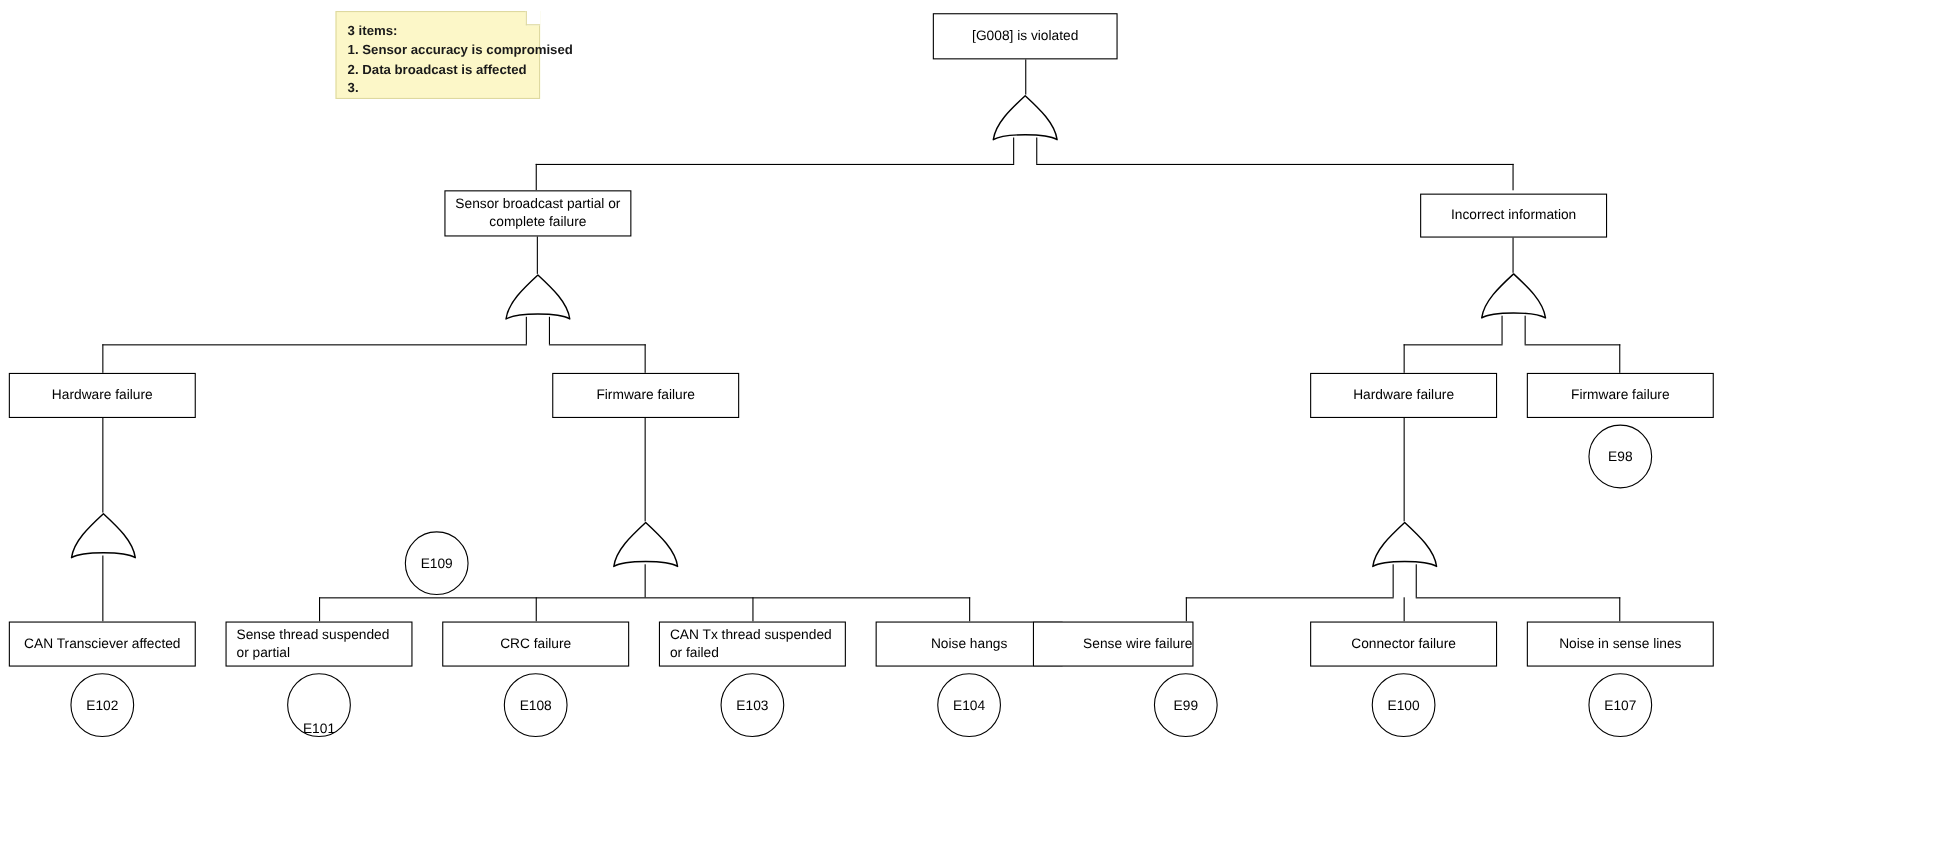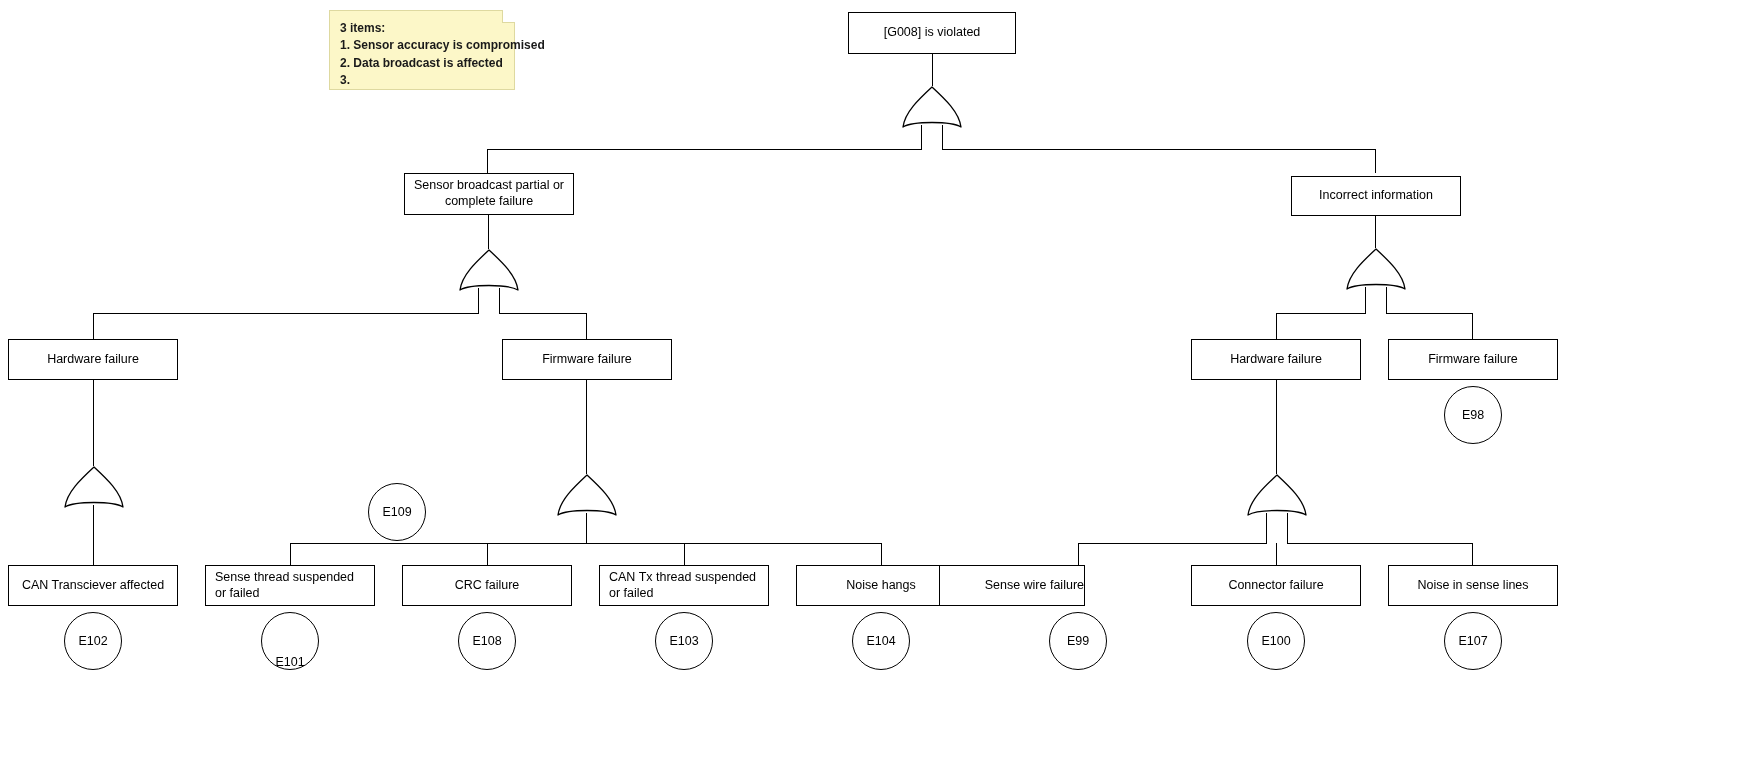--- a/index.html
+++ b/index.html
@@ -83,21 +83,21 @@
     border-left: 1px solid #ded9a0;
     border-bottom: 1px solid #ded9a0;
   }
   .sticky .line { white-space: pre; }
 </style>
 </head>
 <body>
 
 <div id="canvas">
 
-  <div class="sticky" style="left:305px; top:10px; width:186px; height:80px;margin-left:24px;">
+  <div class="sticky" style="left:305px; top:10px; width:186px; height:80px;">
     <div class="fold"></div>
     <div class="line">3 items:</div>
     <div class="line">1. Sensor accuracy is compromised</div>
     <div class="line">2. Data broadcast is affected</div>
     <div class="line">3.</div>
   </div>
 
   <div class="node center" style="left:848px; top:12px; width:168px; height:42px;">
     <span class="txt">[G008] is violated</span>
   </div>
@@ -215,21 +215,21 @@
   <div class="ln v" style="left:1472px; top:543px; height:22px;"></div>
 
   <div class="node center" style="left:8px; top:565px; width:170px; height:41px;">
     <span class="txt">CAN Transciever affected</span>
   </div>
   <div class="evt-circle" style="left:64px; top:612px; width:58px; height:58px;">
     <span>E102</span>
   </div>
 
   <div class="node left" style="left:205px; top:565px; width:170px; height:41px;">
-    <span class="txt">Sense thread suspended or failed</span>
+    <span class="txt">Sense thread suspended or partial</span>
   </div>
   <div class="evt-circle" style="left:261px; top:612px; width:58px; height:58px;align-items:flex-end;">
     <span>E101</span>
   </div>
 
   <div class="node center" style="left:402px; top:565px; width:170px; height:41px;">
     <span class="txt">CRC failure</span>
   </div>
   <div class="evt-circle" style="left:458px; top:612px; width:58px; height:58px;">
     <span>E108</span>

